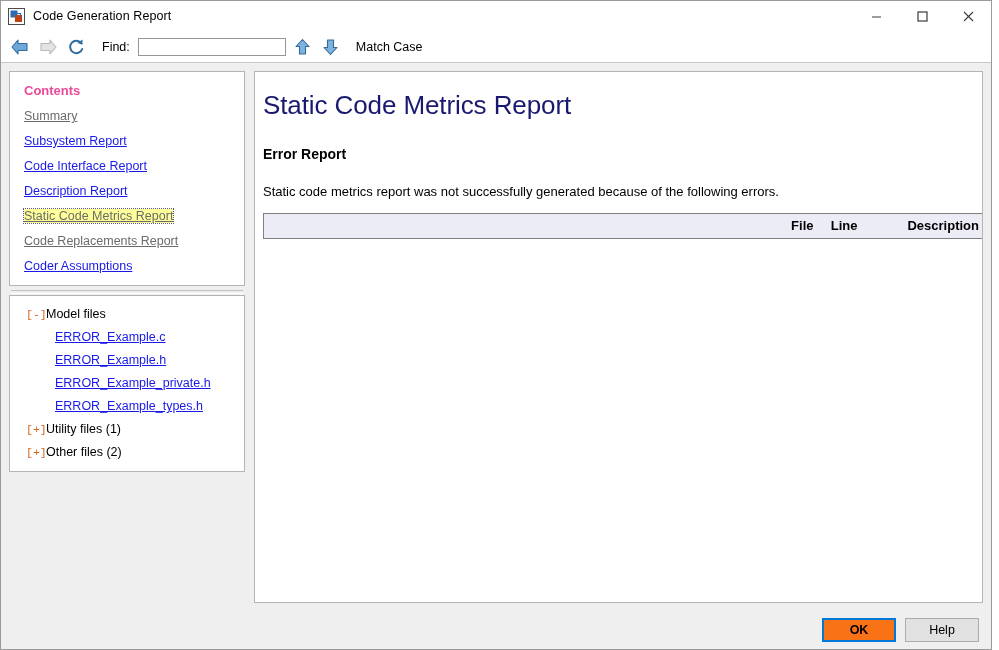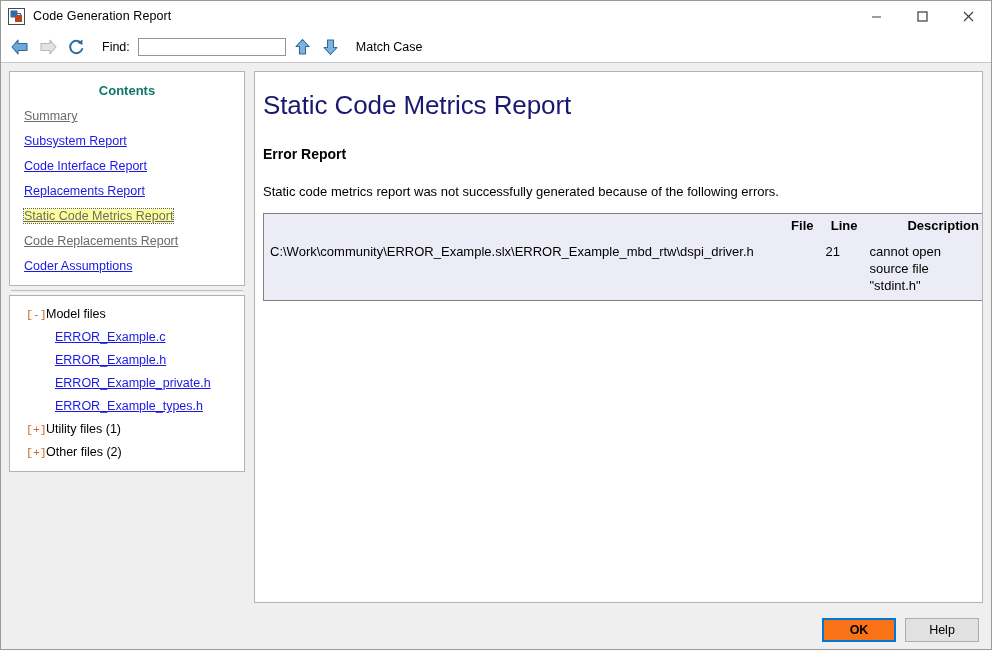--- a/index.html
+++ b/index.html
@@ -150,23 +150,22 @@
     left: 2px;
     right: 2px;
     top: 4px;
     height: 2px;
     border-top: 1px solid #c0c0c0;
     border-bottom: 1px solid #ffffff;
   }
   .panel-title {
     font-size: 13px;
     font-weight: bold;
-    color: #0f766e;
+    color: #ec4899;
     margin-bottom: 11px;
-    text-align: center;
   }
   .toc-link {
     display: block;
     font-size: 12.5px;
     text-decoration: underline;
     margin-bottom: 11px;
     width: fit-content;
     color: #1a1ae6;
     cursor: pointer;
   }
@@ -366,21 +365,21 @@
 
   <div class="body-area">
 
     <div class="sidebar">
 
       <div class="panel">
         <div class="panel-title">Contents</div>
         <a class="toc-link visited">Summary</a>
         <a class="toc-link">Subsystem Report</a>
         <a class="toc-link">Code Interface Report</a>
-        <a class="toc-link">Replacements Report</a>
+        <a class="toc-link">Description Report</a>
         <a class="toc-link selected">Static Code Metrics Report</a>
         <a class="toc-link visited">Code Replacements Report</a>
         <a class="toc-link">Coder Assumptions</a>
       </div>
 
       <div class="panel-sep"></div>
 
       <div class="panel">
 
         <div class="tree-row">
@@ -417,25 +416,20 @@
             <col class="col-desc">
         </colgroup>
         <thead>
           <tr>
             <th>File</th>
             <th>Line</th>
             <th>Description</th>
           </tr>
         </thead>
         <tbody>
-          <tr class="row-even">
-            <td>C:\Work\community\ERROR_Example.slx\ERROR_Example_mbd_rtw\dspi_driver.h</td>
-            <td>21</td>
-            <td>cannot open source file "stdint.h"</td>
-          </tr>
         </tbody>
       </table>
     </div>
 
   </div>
 
   <div class="footer">
     <button class="btn primary">OK</button>
     <button class="btn">Help</button>
   </div>

